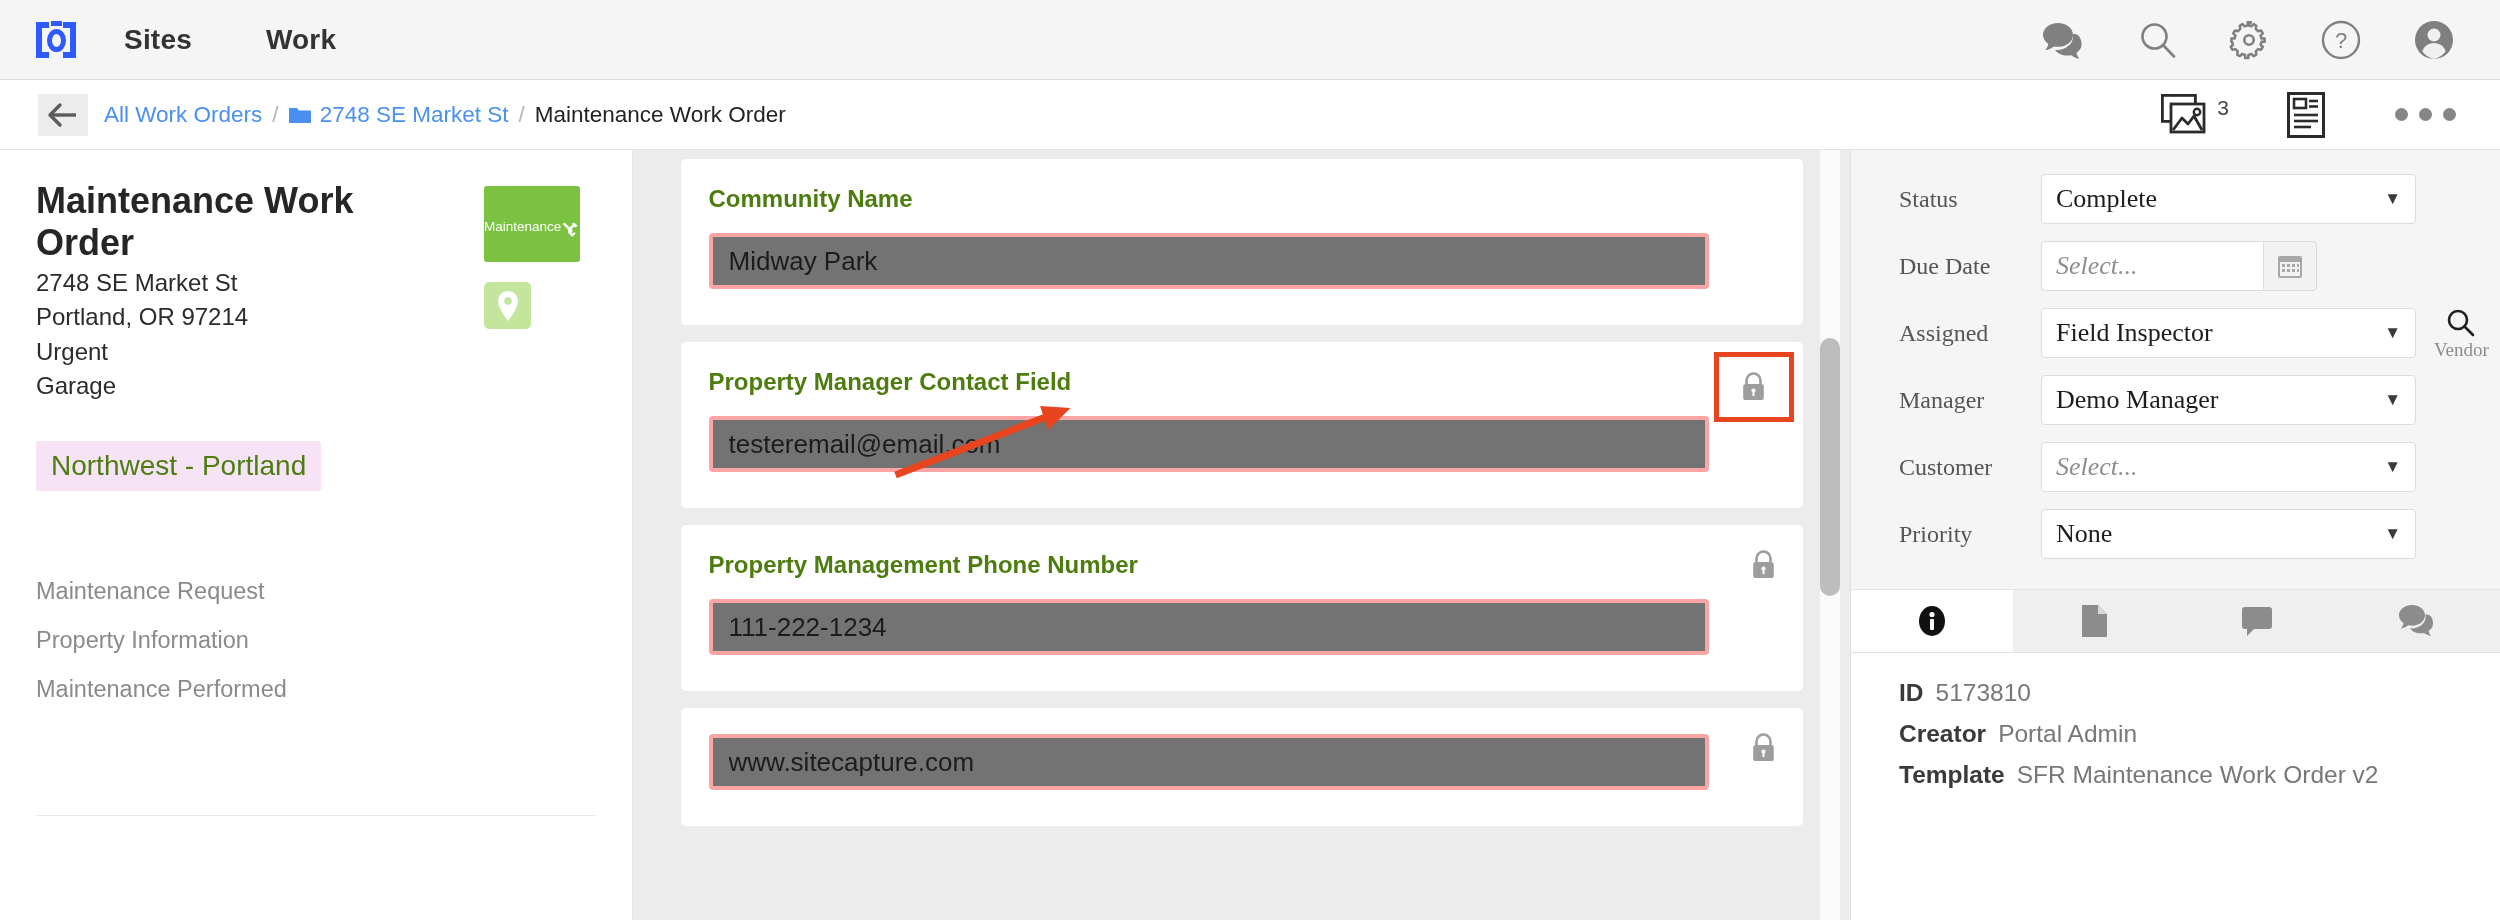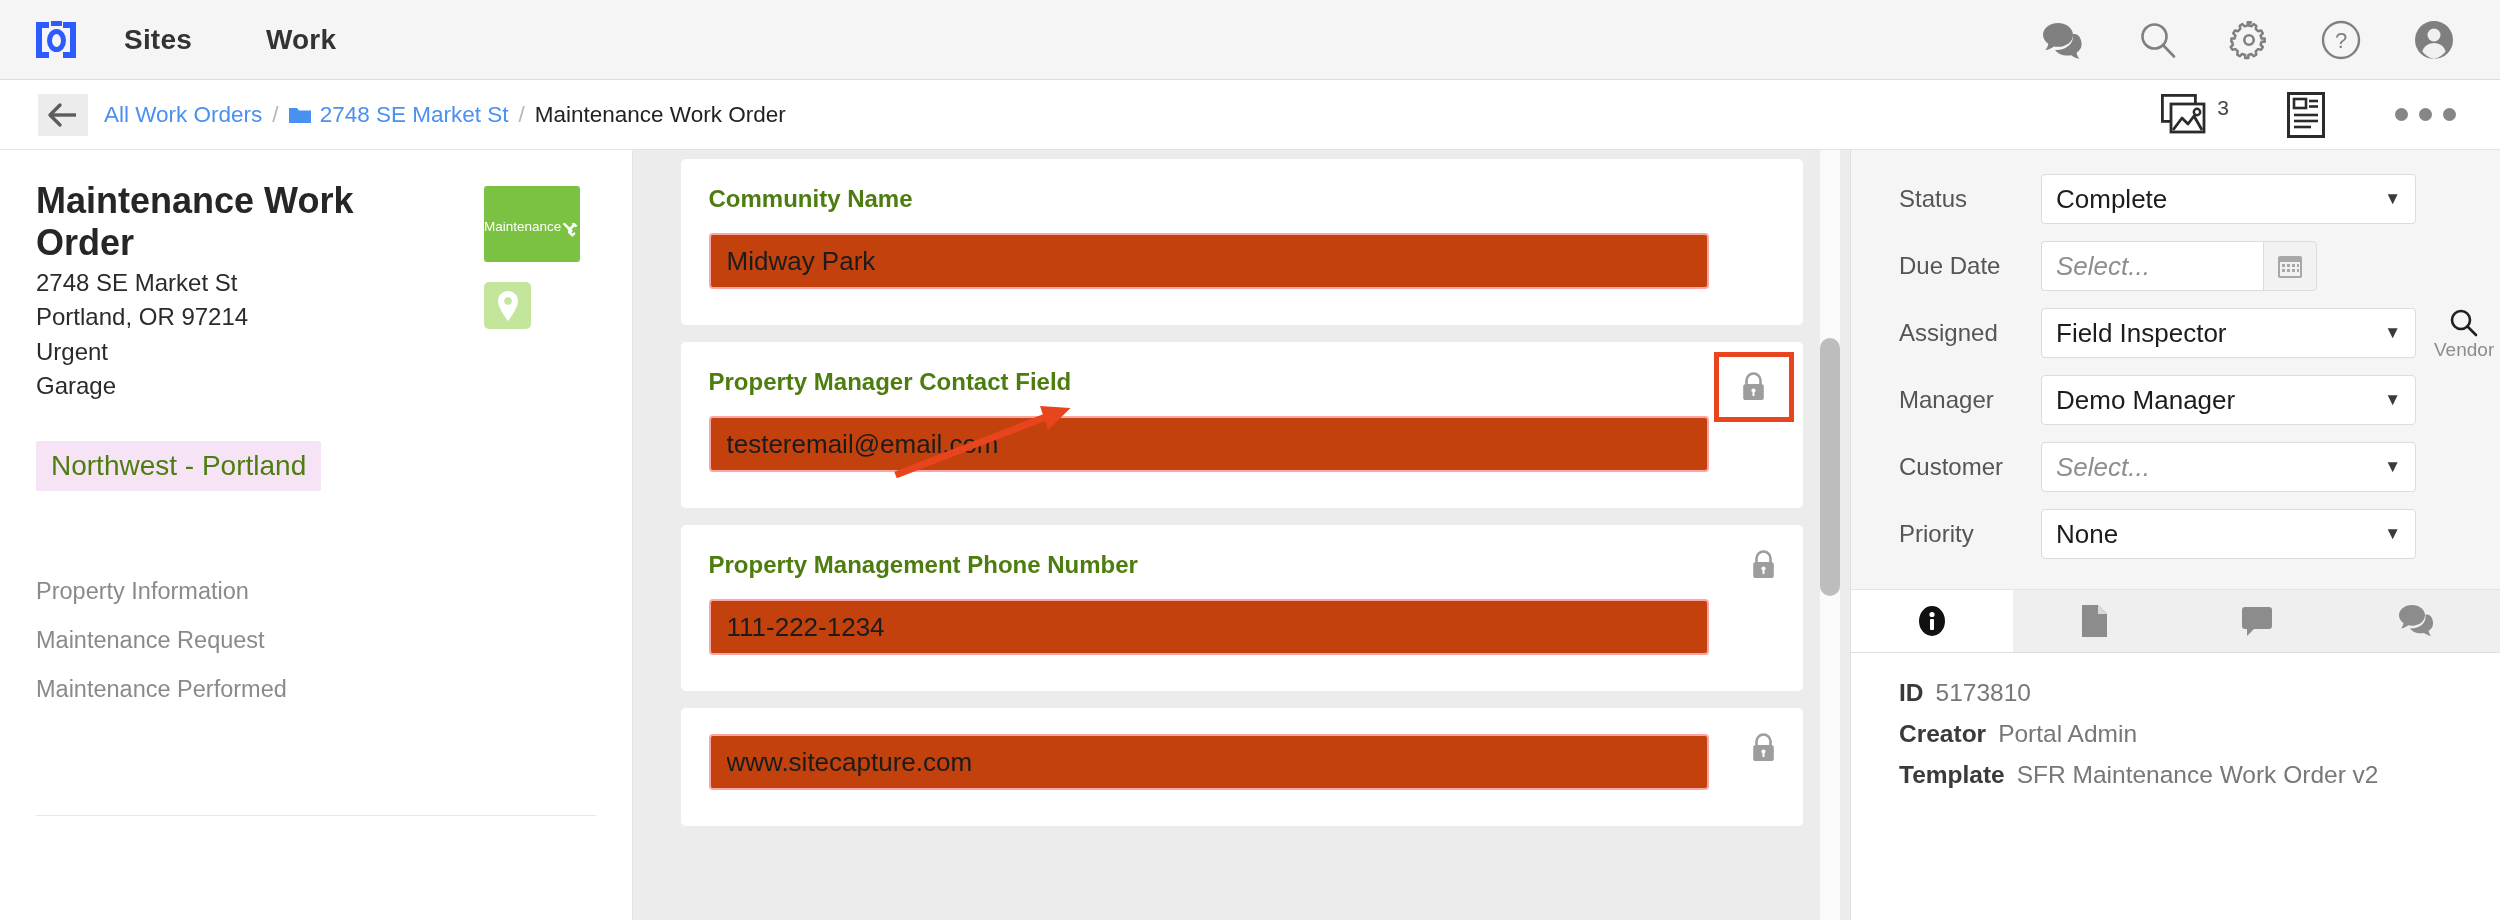--- a/index.html
+++ b/index.html
@@ -117,23 +117,23 @@
   .card {
     background: #fff; border-radius: 5px; margin-bottom: 17px;
     padding: 26px 28px 36px 28px; position: relative;
   }
   .card-label {
     font-size: 24px; font-weight: bold; color: #4d7c0f;
     margin-bottom: 20px; display: block;
   }
   .card-input {
     width: 100%; max-width: 1000px; height: 56px;
-    border: 2px solid #fca5a5; border-radius: 4px;
+    border: 4px solid #fca5a5; border-radius: 4px;
     font-size: 26px; color: #1c1c1c; padding: 0 16px;
-    font-family: "Liberation Sans", sans-serif; background: #c2410c;
+    font-family: "Liberation Sans", sans-serif; background: #737373;
   }
   .lock-slot {
     position: absolute; top: 24px; right: 27px;
     width: 26px; height: 30px;
   }
   .lock-slot.boxed {
     top: 10px; right: 9px;
     width: 80px; height: 70px;
     border: 5px solid #e8441d;
     display: flex; align-items: center; justify-content: center;
@@ -154,21 +154,21 @@
     position: absolute; right: 10px; top: 188px; width: 20px; height: 258px;
     background: #bdbdbd; border-radius: 10px;
   }
 
   
   .rightbar {
     width: 650px; flex: 0 0 650px; background: #fff;
     border-left: 1px solid #e0e0e0;
     display: flex; flex-direction: column;
   }
-  .rb-fields { background: #f5f5f5; padding: 24px 0 30px 0; }
+  .rb-fields { background: #f5f5f5; padding: 24px 0 30px 0; font-family: Liberation Serif, serif; }
   .rb-row {
     display: flex; align-items: center;
     padding: 0 0 0 48px; height: 50px; margin-bottom: 17px;
   }
   .rb-row:last-child { margin-bottom: 0; }
   .rb-label {
     width: 142px; flex: 0 0 142px; font-size: 24px; color: #555;
   }
   .rb-select {
     width: 375px; height: 50px; background: #fff;
@@ -329,22 +329,22 @@
             <path fill="#fff" d="M12 1C6.5 1 2 5.4 2 10.9 2 18 12 31 12 31s10-13 10-20.1C22 5.4 17.5 1 12 1z"></path>
             <circle cx="12" cy="11" r="3.8" fill="#c3e59c"></circle>
           </svg>
         </div>
       </div>
     </div>
 
     <span class="region-tag">Northwest - Portland</span>
 
     <div class="lp-nav">
+      <div class="lp-nav-item">Maintenance Request</div>
       <div class="lp-nav-item">Property Information</div>
-      <div class="lp-nav-item">Maintenance Request</div>
       <div class="lp-nav-item">Maintenance Performed</div>
     </div>
     <div class="lp-divider2"></div>
   </div>
 
   <div class="centerwrap">
     <div class="formcol">
 
       <div class="card">
         <span class="card-label">Community Name</span>

